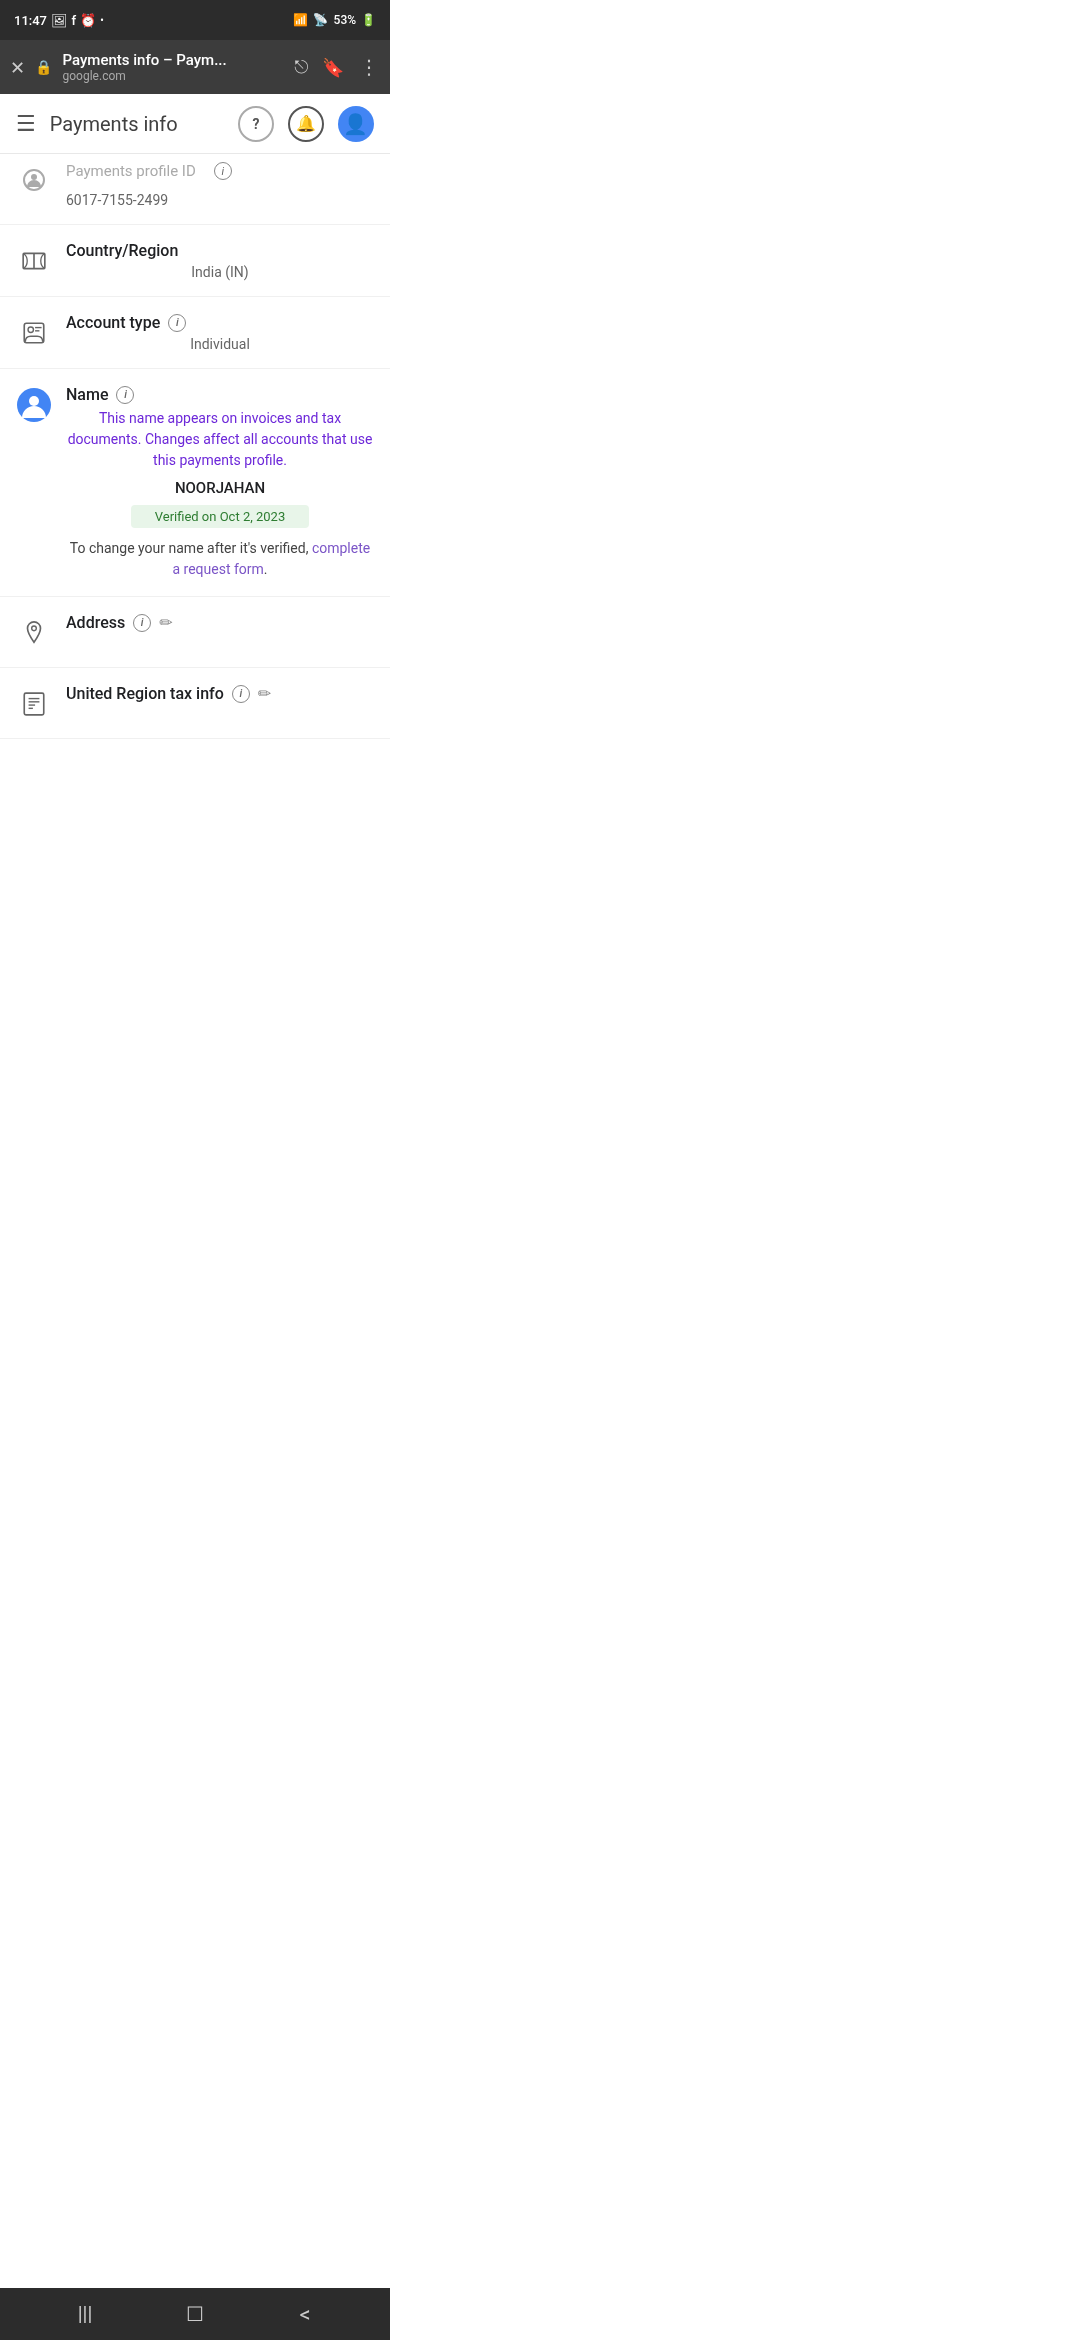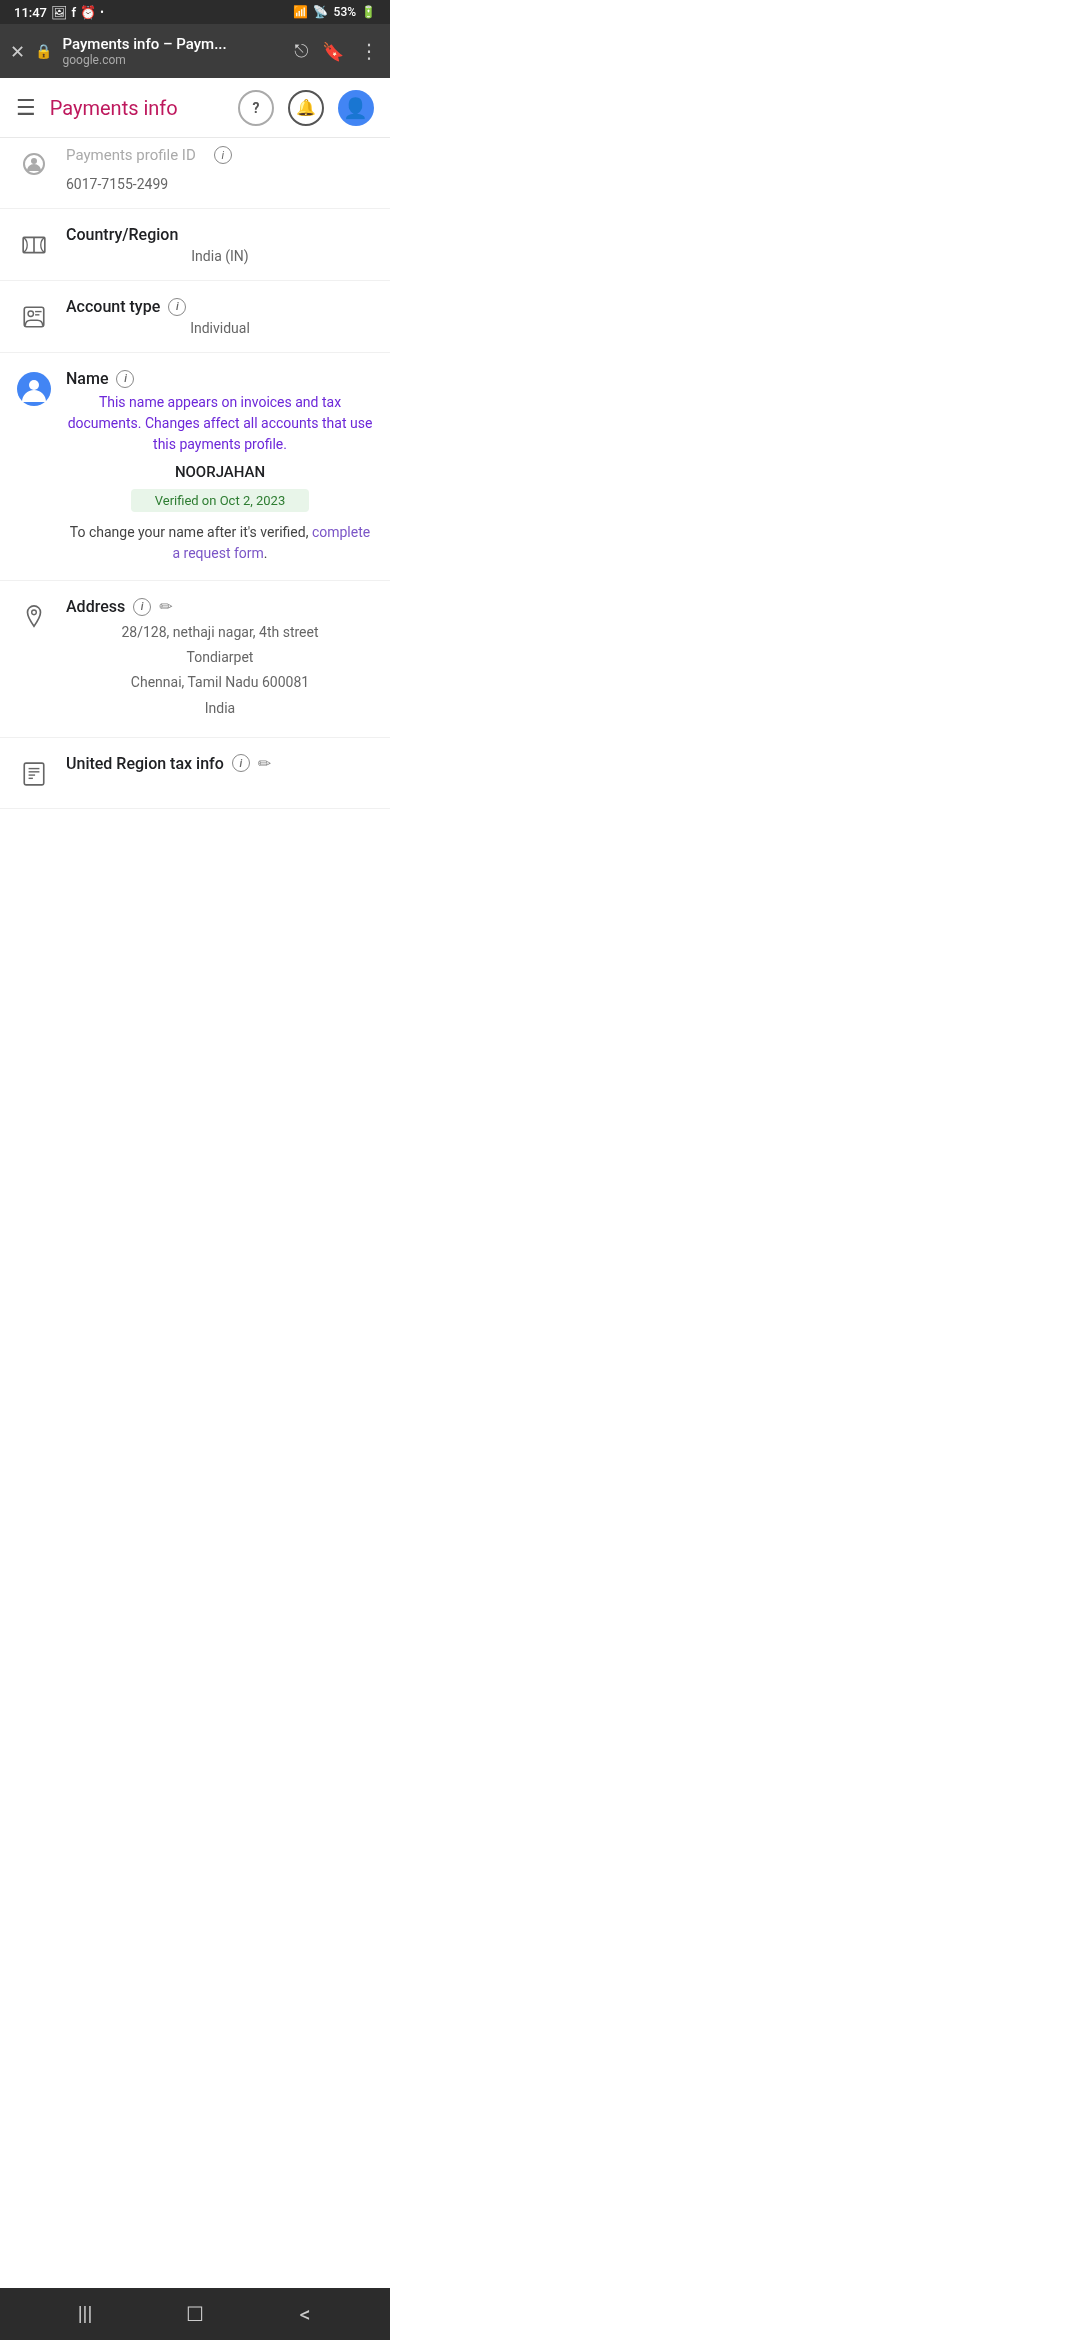--- a/index.html
+++ b/index.html
@@ -15,21 +15,21 @@
     }
 
     
     .status-bar {
       background: #2c2c2c;
       color: #fff;
       display: flex;
       justify-content: space-between;
       align-items: center;
       padding: 6px 14px;
-      height: 24px;
+      height: 40px;
       font-size: 13px;
       font-weight: 500;
     }
     .status-left { display: flex; align-items: center; gap: 4px; }
     .status-right { display: flex; align-items: center; gap: 5px; font-size: 12px; }
 
     
     .browser-bar {
       background: #3c3c3c;
       color: #fff;
@@ -86,21 +86,21 @@
     }
     .hamburger-icon {
       font-size: 22px;
       color: #555;
       cursor: pointer;
       margin-right: 14px;
     }
     .app-header-title {
       font-size: 20px;
       font-weight: 400;
-      color: #be185d;
+      color: #404040;
       flex: 1;
     }
     .header-icons {
       display: flex;
       align-items: center;
       gap: 14px;
     }
     .header-icon-btn {
       width: 36px;
       height: 36px;
@@ -425,26 +425,20 @@
       </svg>
     </div>
     <div class="info-content">
       <div class="info-label">
         <span>Address</span>
         <div class="info-circle-i">
           <span>i</span>
         </div>
         <span class="info-edit-icon">✏</span>
       </div>
-      <div class="address-lines">
-        <div>28/128, nethaji nagar, 4th street</div>
-        <div>Tondiarpet</div>
-        <div>Chennai, Tamil Nadu 600081</div>
-        <div>India</div>
-      </div>
     </div>
   </div>
 
   <div class="info-section">
     <div class="info-icon">
       <svg width="26" height="26" viewBox="0 0 24 24" fill="none">
         <rect x="3" y="2" width="18" height="20" rx="1.5" stroke="#666" stroke-width="1.5" fill="none"></rect>
         <line x1="7" y1="7" x2="17" y2="7" stroke="#666" stroke-width="1.3"></line>
         <line x1="7" y1="10" x2="17" y2="10" stroke="#666" stroke-width="1.3"></line>
         <line x1="7" y1="13" x2="13" y2="13" stroke="#666" stroke-width="1.3"></line>

